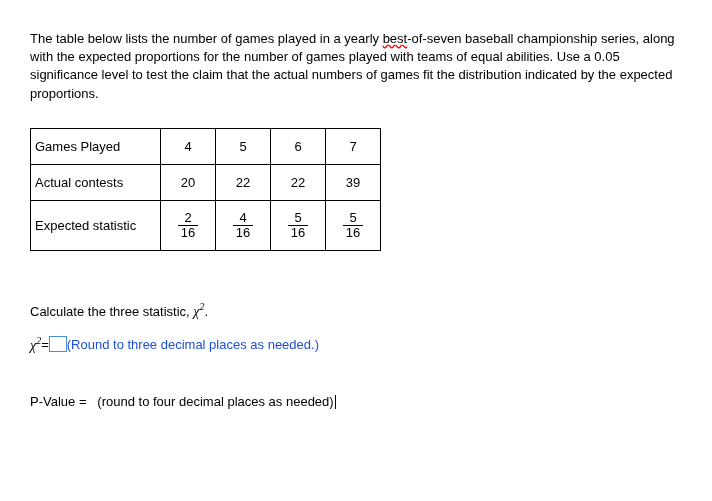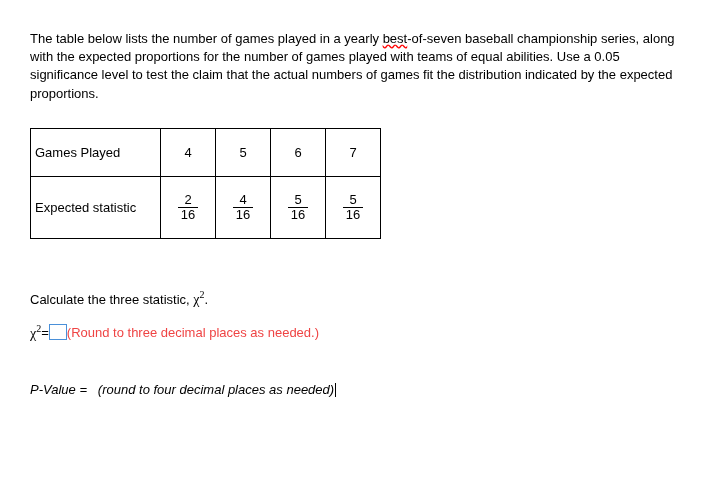--- a/index.html
+++ b/index.html
@@ -23,21 +23,21 @@
       border-bottom: 1px wavy red;
       text-decoration: underline wavy red;
       margin-top: 45px;
     }
     .data-table {
       border-collapse: collapse;
       margin-bottom: 50px;
     }
     .data-table td {
       border: 1px solid #000;
-      padding: 16px 8px;
+      padding: 10px 8px;
       text-align: center;
       min-width: 55px;
     }
     .data-table td.label-cell {
       text-align: left;
       padding-left: 4px;
       padding-right: 4px;
       min-width: 130px;
     }
     .data-table tr.expected-row td {
@@ -61,39 +61,39 @@
     }
     .calc-section {
       margin-bottom: 15px;
     }
     .formula-line {
       display: flex;
       align-items: center;
       margin-bottom: 40px;
     }
     .chi-symbol {
+      font-style: italic;
       font-family: "Times New Roman", serif;
       font-size: 14px;
     }
     .chi-symbol sup {
       font-size: 10px;
     }
     .input-box {
       display: inline-block;
       width: 18px;
       height: 16px;
       border: 1.5px solid #4a90d9;
       background: #fff;
     }
     .blue-text {
-      color: #ef4444;
+      color: #1d4ed8;
     }
     .pvalue-line {
       margin-top: 34px;
-      font-style: italic;
     }
     .cursor {
       display: inline-block;
       width: 1px;
       height: 14px;
       background: #000;
       vertical-align: middle;
       margin-left: 1px;
     }
   </style>
@@ -105,20 +105,27 @@
 </div>
 
 <table class="data-table">
   <tbody>
       <tr>
     <td class="label-cell">Games Played</td>
     <td>4</td>
     <td>5</td>
     <td>6</td>
     <td>7</td>
+  </tr>
+  <tr>
+    <td class="label-cell">Actual contests</td>
+    <td>20</td>
+    <td>22</td>
+    <td>22</td>
+    <td>39</td>
   </tr>
   <tr class="expected-row">
     <td class="label-cell">Expected statistic</td>
     <td>
       <span class="fraction">
         <span class="num">2</span>
         <span class="den">16</span>
       </span>
     </td>
     <td>

